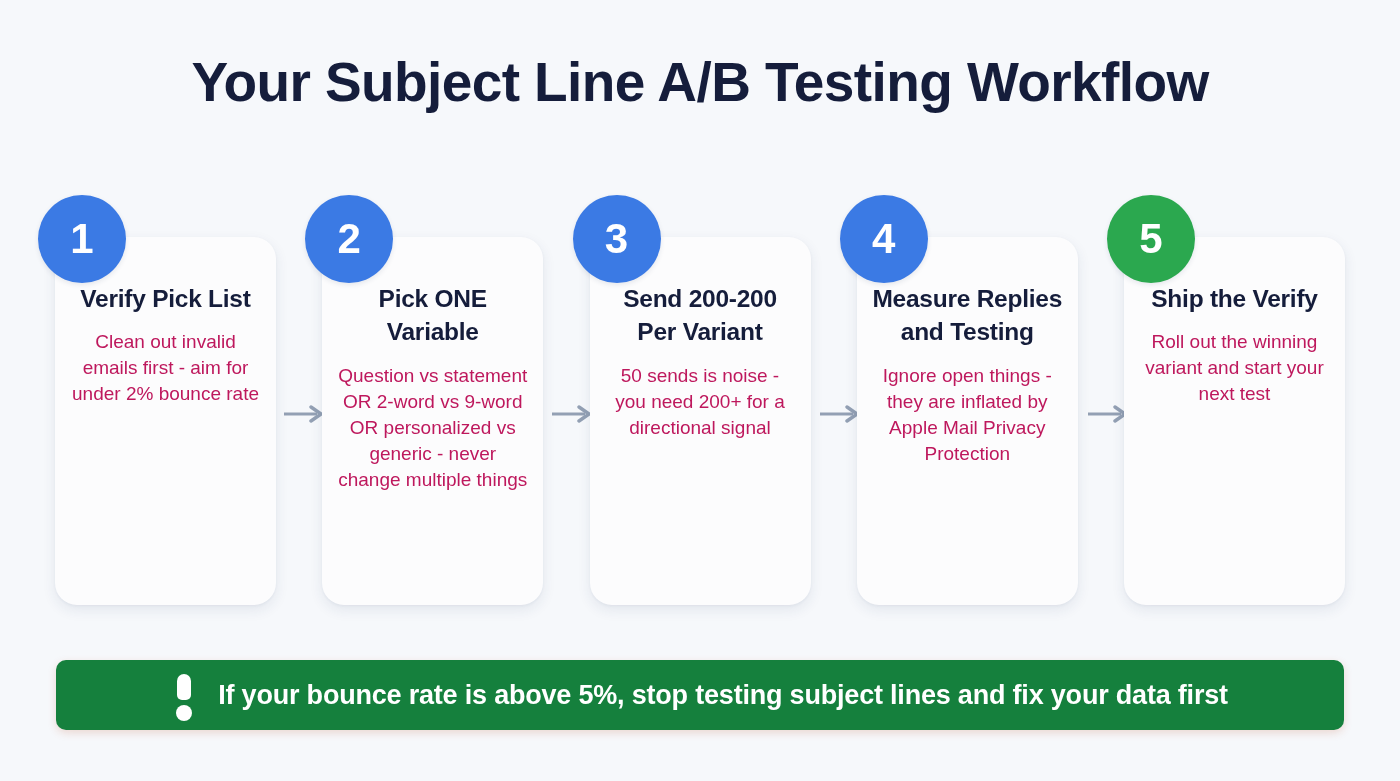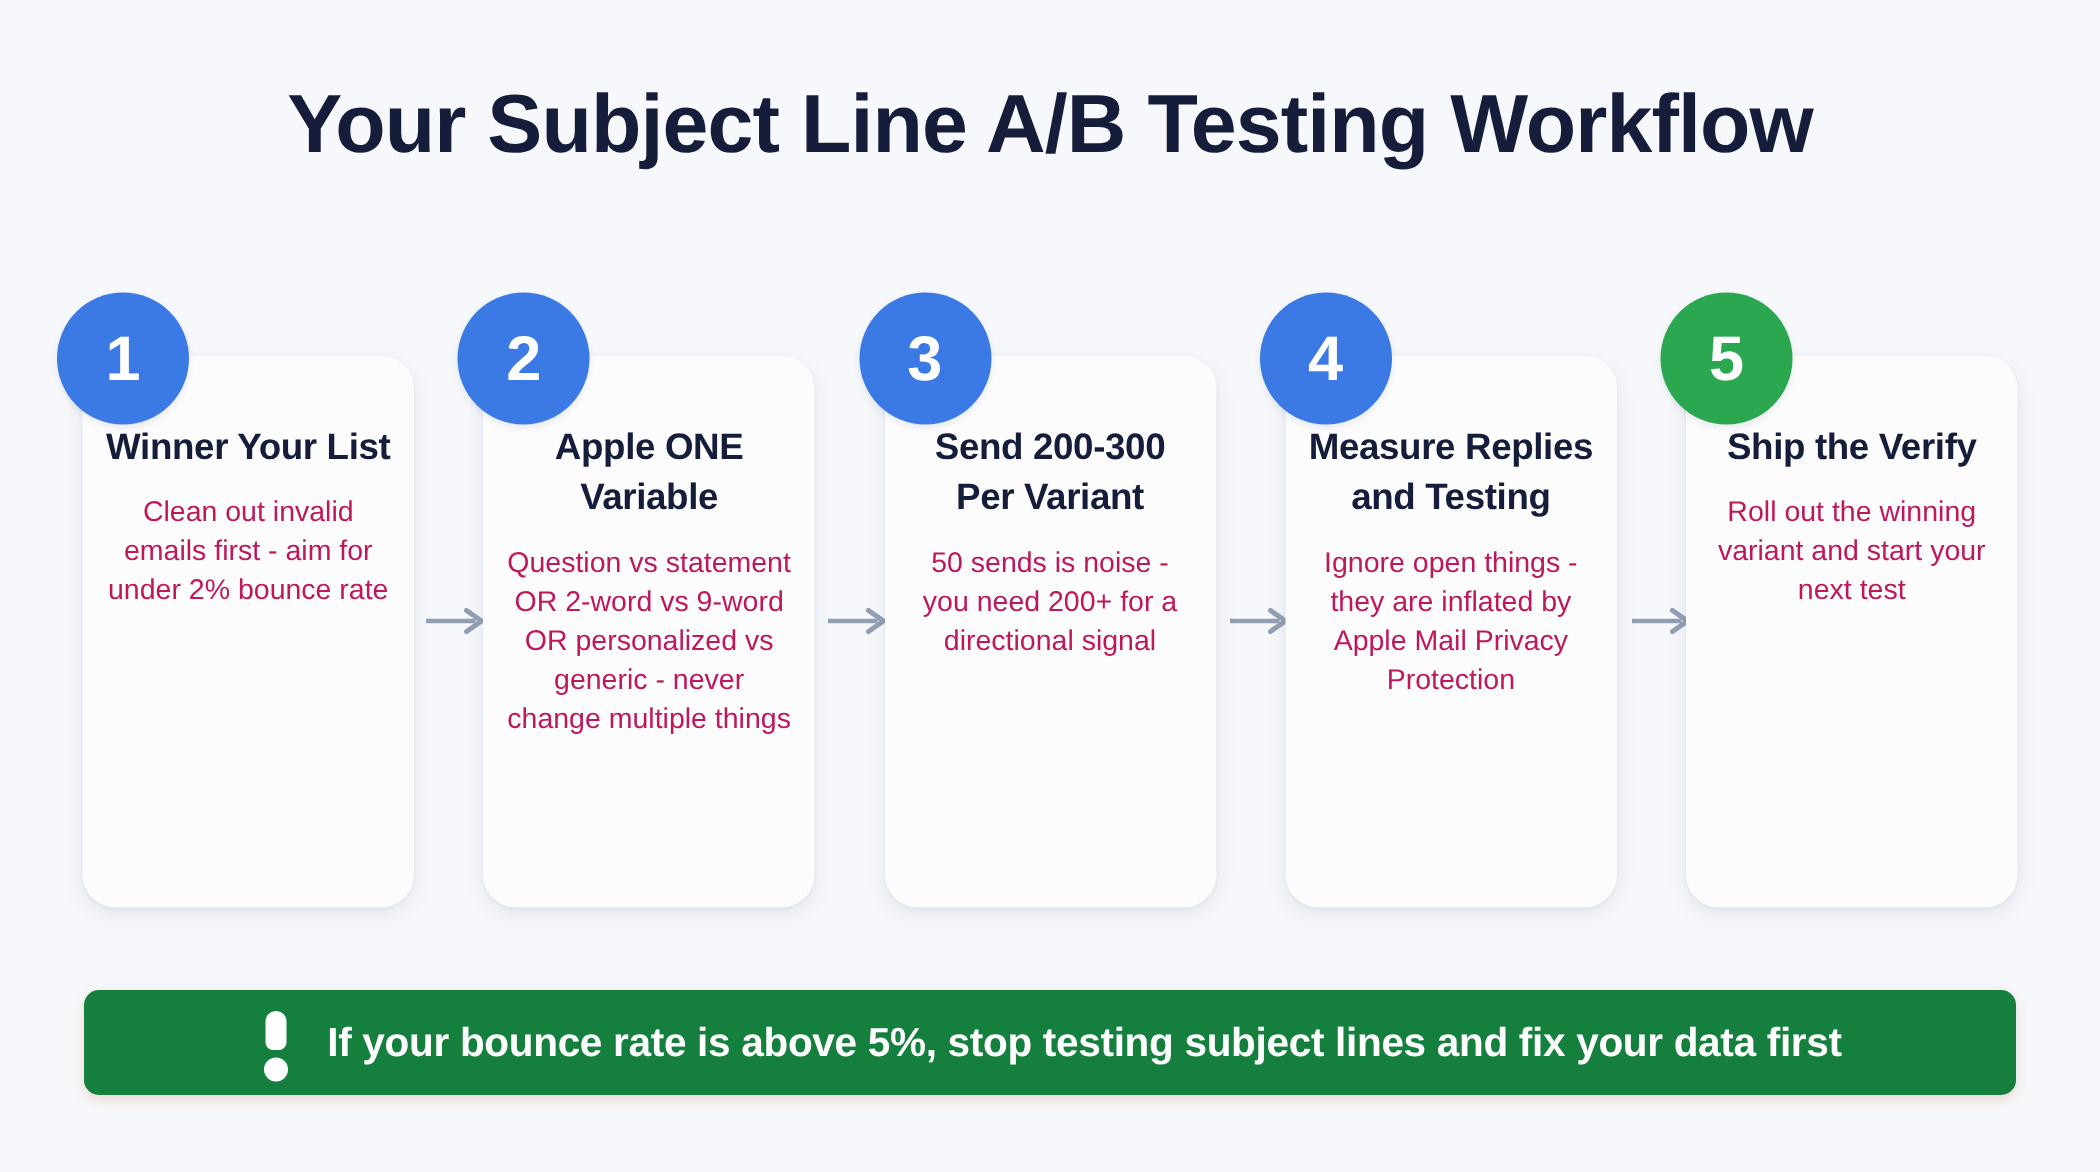--- a/index.html
+++ b/index.html
@@ -181,37 +181,37 @@
 
 <div class="page">
 
   <div class="title">Your Subject Line A/B Testing Workflow</div>
 
   <div class="steps">
 
     <div class="step">
       <div class="badge">1</div>
       <div class="card">
-        <div class="card-title">Winner Your List</div>
+        <div class="card-title">Verify Pick List</div>
         <div class="card-body">Clean out invalid emails first - aim for under 2% bounce rate</div>
       </div>
     </div>
 
     <div class="step">
       <div class="badge">2</div>
       <div class="card">
-        <div class="card-title">Apple ONE Variable</div>
+        <div class="card-title">Pick ONE Variable</div>
         <div class="card-body">Question vs statement OR 2-word vs 9-word OR personalized vs generic - never change multiple things</div>
       </div>
     </div>
 
     <div class="step">
       <div class="badge">3</div>
       <div class="card">
-        <div class="card-title">Send 200-300 Per Variant</div>
+        <div class="card-title">Send 200-200 Per Variant</div>
         <div class="card-body">50 sends is noise - you need 200+ for a directional signal</div>
       </div>
     </div>
 
     <div class="step">
       <div class="badge">4</div>
       <div class="card">
         <div class="card-title">Measure Replies and Testing</div>
         <div class="card-body">Ignore open things - they are inflated by Apple Mail Privacy Protection</div>
       </div>

